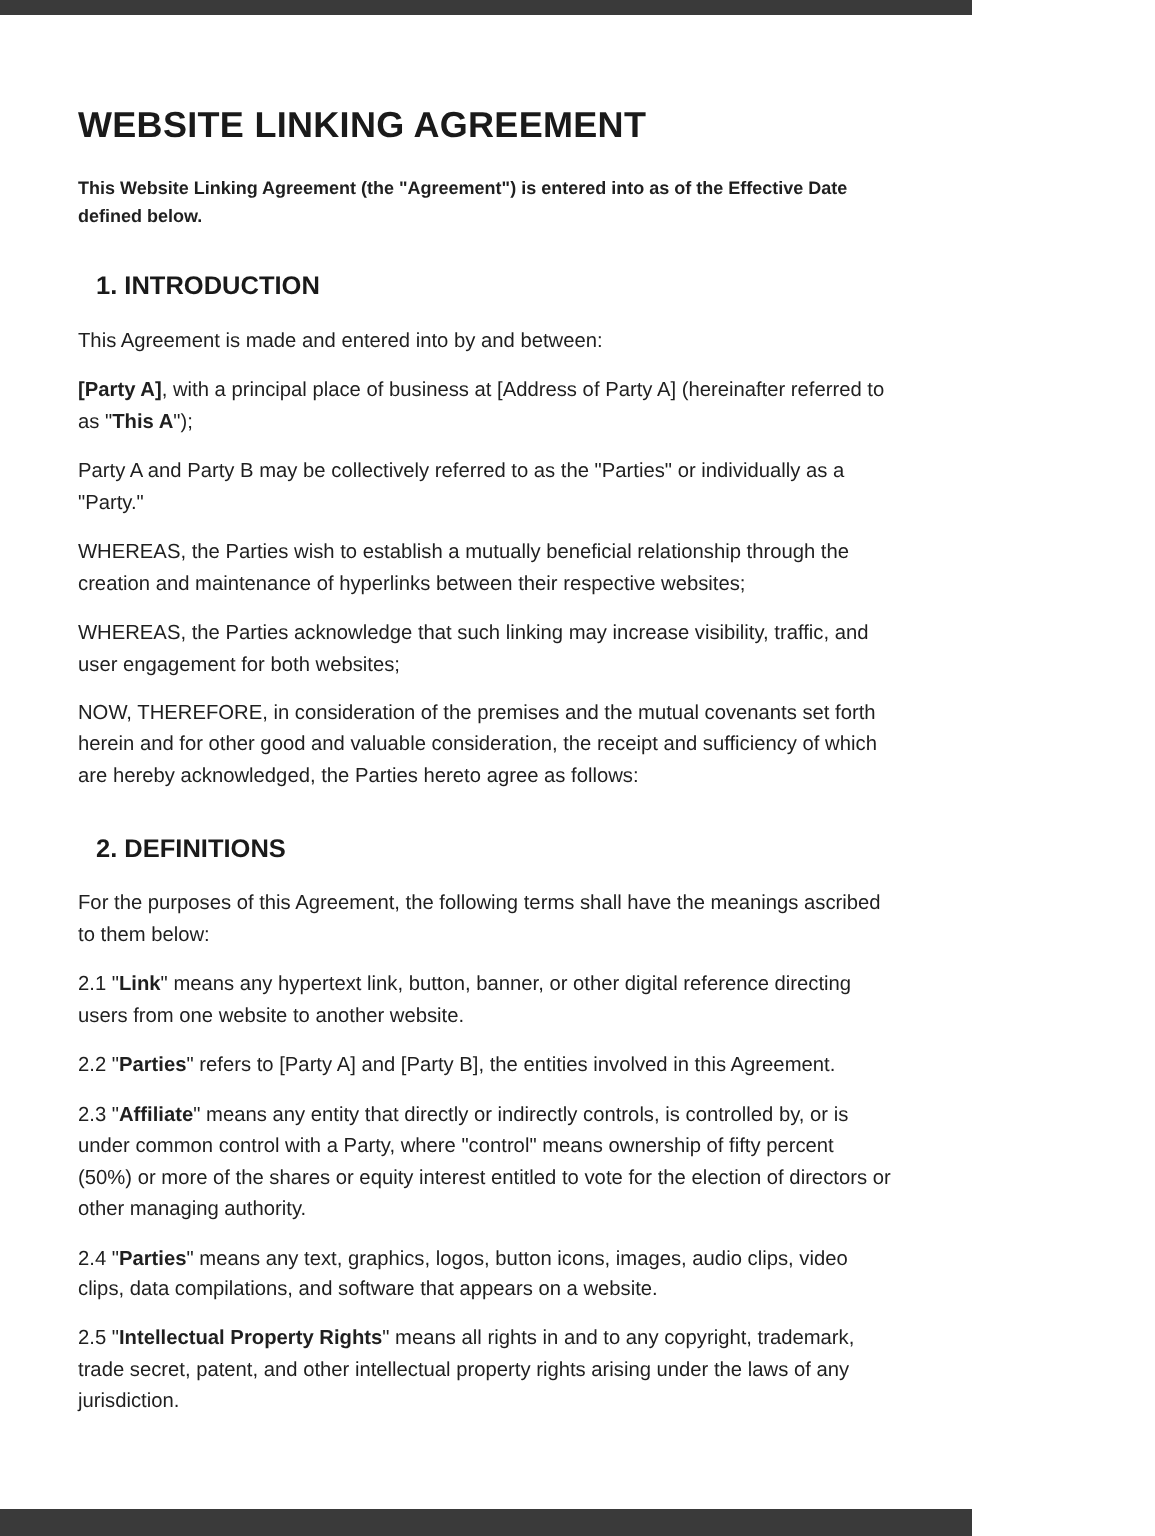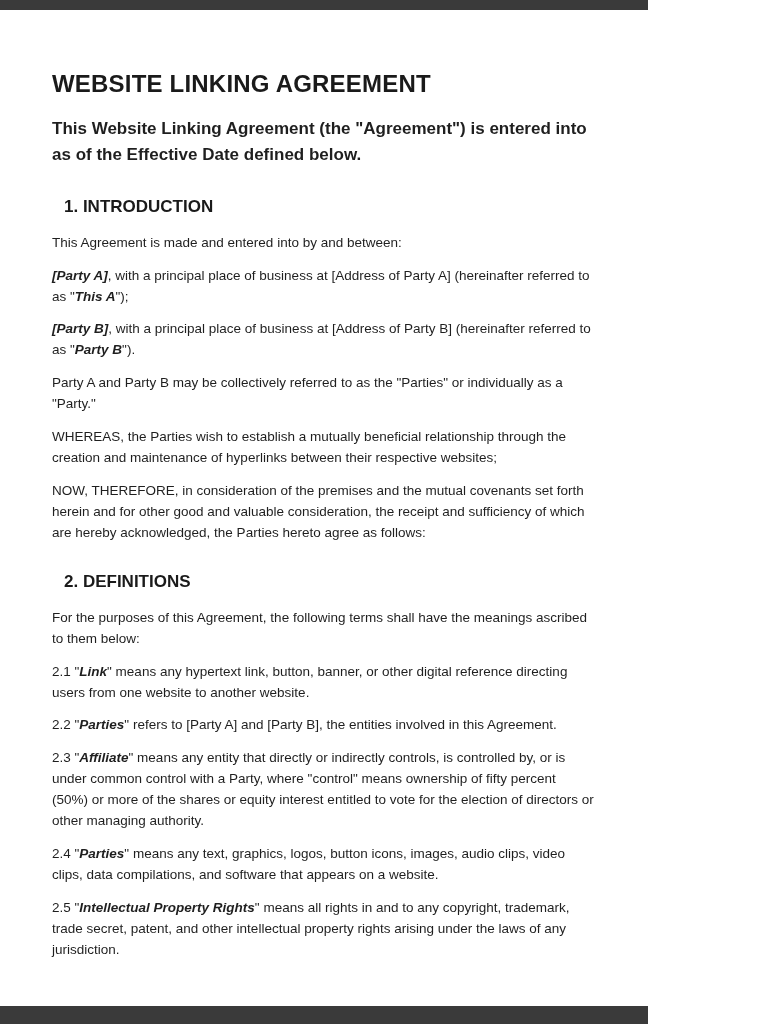--- a/index.html
+++ b/index.html
@@ -36,60 +36,59 @@
   }
   h1.doc-title {
     font-size: 24px;
     font-weight: bold;
     margin: 0 0 18px 0;
     letter-spacing: 0.2px;
     color: #1a1a1a;
   }
   p.preamble {
     font-weight: bold;
-    font-size: 17px;
+    font-size: 12px;
     line-height: 1.55;
     margin: 0 0 14px 0;
   }
   h2.section-heading {
     font-size: 17px;
     font-weight: bold;
     margin: 28px 0 16px 12px;
     color: #1a1a1a;
   }
   p.body-par {
     font-size: 13.5px;
     line-height: 1.55;
     margin: 12px 0 10px 0;
   }
   p.body-par span.b {
     font-weight: bold;
-    font-style: italic;
   }
 </style>
 </head>
 <body>
 
 <div class="viewport">
 
   <div class="edge-top" style="background: rgb(58, 58, 58);"></div>
 
   <div class="page">
 
     <h1 class="doc-title">WEBSITE LINKING AGREEMENT</h1>
 
     <p class="preamble">This Website Linking Agreement (the "Agreement") is entered into as of the Effective Date defined below.</p>
 
     <h2 class="section-heading">1. INTRODUCTION</h2>
 
     <p class="body-par"><span>This Agreement is made and entered into by and between:</span></p>
     <p class="body-par"><span class="b">[Party A]</span><span>, with a principal place of business at [Address of Party A] (hereinafter referred to as "</span><span class="b">This A</span><span>");</span></p>
-    <p class="body-par"><span class="b">[Party B]</span><span>, with a principal place of business at [Address of Party B] (hereinafter referred to as "</span><span class="b">Party B</span><span>").</span></p>
     <p class="body-par"><span>Party A and Party B may be collectively referred to as the "Parties" or individually as a "Party."</span></p>
     <p class="body-par"><span>WHEREAS, the Parties wish to establish a mutually beneficial relationship through the creation and maintenance of hyperlinks between their respective websites;</span></p>
+    <p class="body-par"><span>WHEREAS, the Parties acknowledge that such linking may increase visibility, traffic, and user engagement for both websites;</span></p>
     <p class="body-par"><span>NOW, THEREFORE, in consideration of the premises and the mutual covenants set forth herein and for other good and valuable consideration, the receipt and sufficiency of which are hereby acknowledged, the Parties hereto agree as follows:</span></p>
 
     <h2 class="section-heading">2. DEFINITIONS</h2>
 
     <p class="body-par"><span>For the purposes of this Agreement, the following terms shall have the meanings ascribed to them below:</span></p>
     <p class="body-par"><span>2.1 "</span><span class="b">Link</span><span>" means any hypertext link, button, banner, or other digital reference directing users from one website to another website.</span></p>
     <p class="body-par"><span>2.2 "</span><span class="b">Parties</span><span>" refers to [Party A] and [Party B], the entities involved in this Agreement.</span></p>
     <p class="body-par"><span>2.3 "</span><span class="b">Affiliate</span><span>" means any entity that directly or indirectly controls, is controlled by, or is under common control with a Party, where "control" means ownership of fifty percent (50%) or more of the shares or equity interest entitled to vote for the election of directors or other managing authority.</span></p>
     <p class="body-par"><span>2.4 "</span><span class="b">Parties</span><span>" means any text, graphics, logos, button icons, images, audio clips, video clips, data compilations, and software that appears on a website.</span></p>
     <p class="body-par"><span>2.5 "</span><span class="b">Intellectual Property Rights</span><span>" means all rights in and to any copyright, trademark, trade secret, patent, and other intellectual property rights arising under the laws of any jurisdiction.</span></p>

